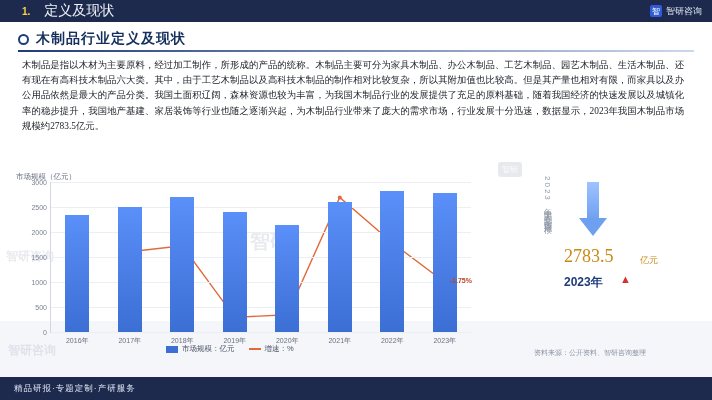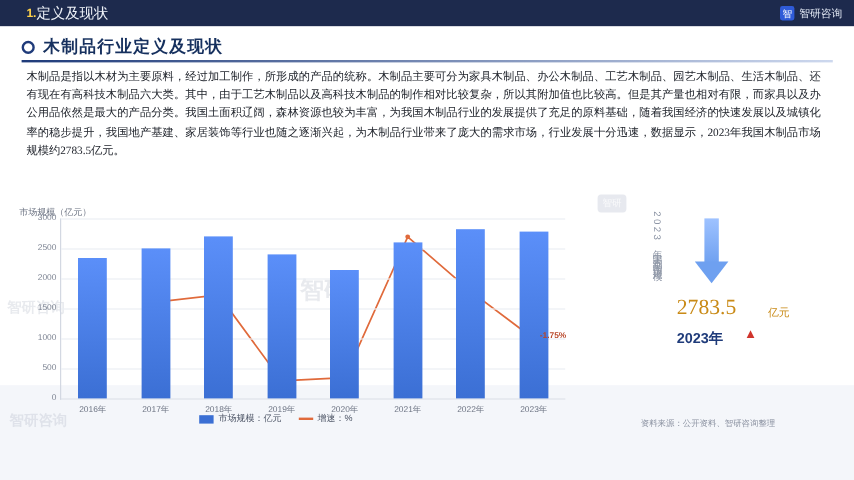--- a/index.html
+++ b/index.html
@@ -16,21 +16,21 @@
   
   .topbar{
     position:absolute;left:0;top:0;width:712px;height:22px;
     background:#1d2a4d;
     display:flex;align-items:center;
     color:#eef2f8;font-size:10px;
   }
   .topbar .sec-num{
     margin-left:22px;color:#ffd24a;font-size:10px;font-weight:bold;
   }
-  .topbar .sec-title{margin-left:0;font-size:12px;}
+  .topbar .sec-title{margin-left:14px;font-size:14px;}
   .topbar .brand{
     margin-left:auto;margin-right:10px;display:flex;align-items:center;gap:4px;
   }
   .topbar .brand .logo{
     width:12px;height:12px;border-radius:2px;background:#2f5bd8;
     display:flex;align-items:center;justify-content:center;
     color:#fff;font-size:8px;
   }
   .topbar .brand .btxt{font-size:9px;color:#dfe6f2;}
 
@@ -268,15 +268,19 @@
         <div class="arrow-head"></div>
       </div>
       <div class="kpi-value">2783.5</div>
       <div class="kpi-unit">亿元</div>
       <div class="kpi-year">2023年</div>
       <div class="kpi-up">▲</div>
       <div class="source">资料来源：公开资料、智研咨询整理</div>
     </div>
   </div>
 
+  <div class="botbar">
+    <span class="tag">精品研报·专题定制·产研服务</span>
+    <span class="right"></span>
+  </div>
 
 
 </div>
 
 </body></html>

